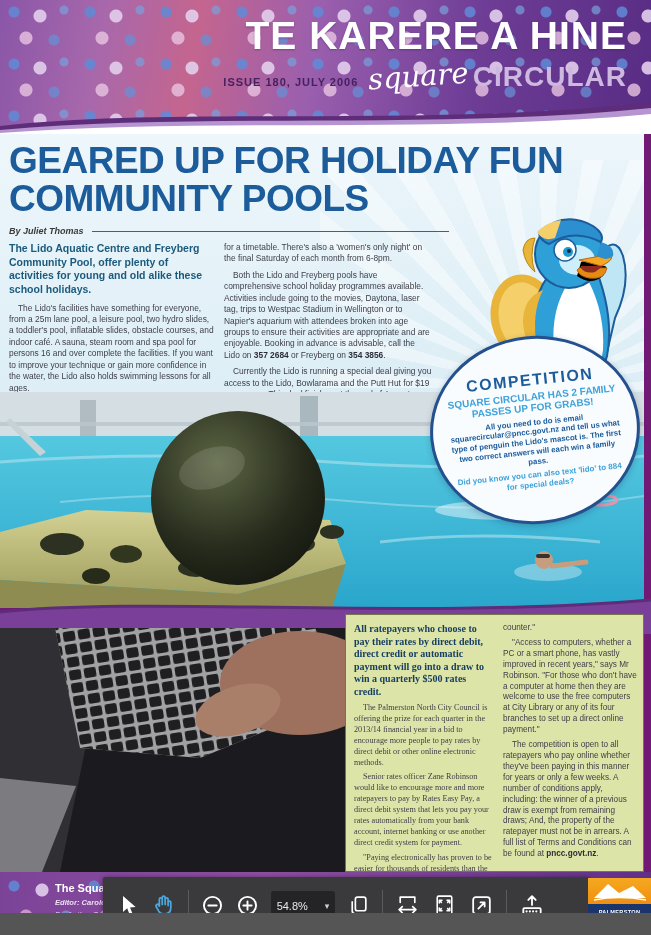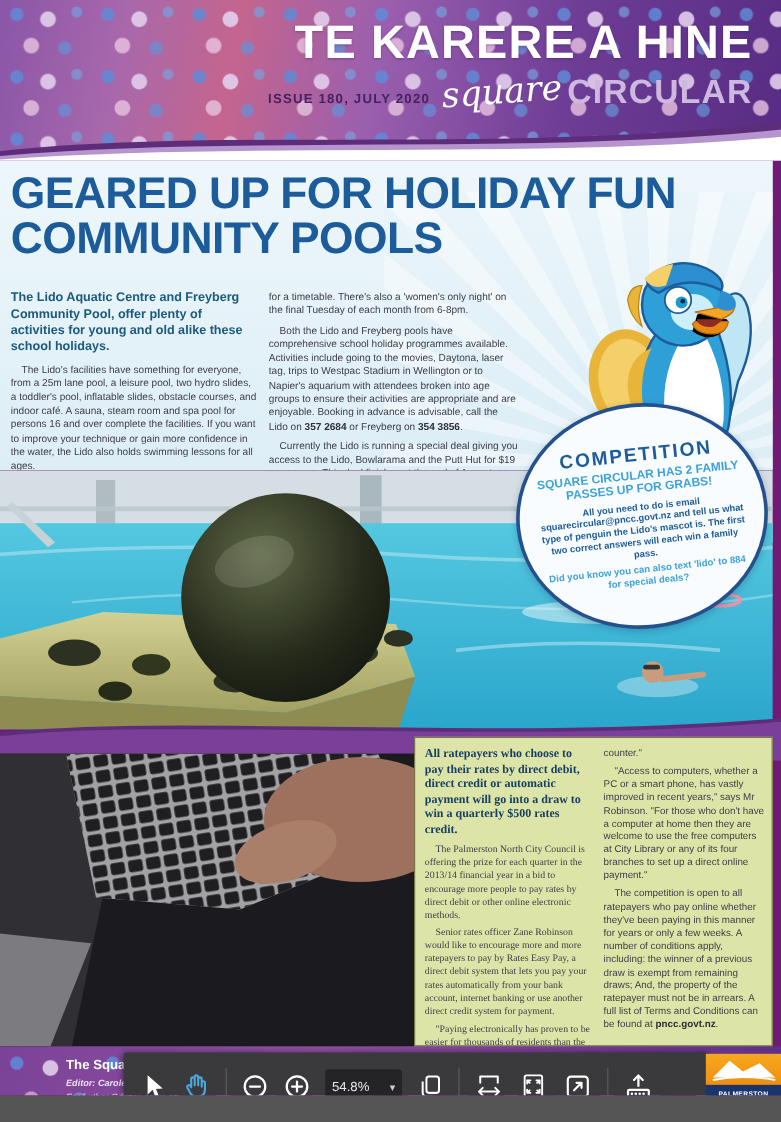--- a/index.html
+++ b/index.html
@@ -115,46 +115,50 @@
 </style>
 </head>
 <body>
 
 <div class="page">
 
   <div class="header">
     <div class="masthead">
       <div class="mast-title">TE KARERE A HINE</div>
       <div class="brandrow">
-        <span class="issue">ISSUE 180, JULY 2020</span>
+        <span class="issue">ISSUE 180, JULY 2006</span>
         <span class="script">square</span>
         <span class="caps">CIRCULAR</span>
       </div>
     </div>
     <svg class="swoosh" viewBox="0 0 651 34">
       <path d="M0,26 C180,6 430,28 651,2 L651,34 L0,34 Z" fill="#5e2d7a"></path>
       <path d="M0,30 C200,12 440,30 651,8 L651,34 L0,34 Z" fill="#b694cf"></path>
       <path d="M0,33 C210,18 450,33 651,14 L651,34 L0,34 Z" fill="#ffffff"></path>
     </svg>
   </div>
 
   <div class="content">
     <div class="sunburst"></div>
     <div class="h1">
       <div>GEARED UP FOR HOLIDAY FUN</div>
       <div>COMMUNITY POOLS</div>
     </div>
+    <div class="bylinerow">
+      <span class="byline">By Juliet Thomas</span>
+      <span class="byrule"></span>
+    </div>
     <div class="cols">
       <div class="col1">
         <p class="intro">The Lido Aquatic Centre and Freyberg Community Pool, offer plenty of activities for young and old alike these school holidays.</p>
         <p class="bodyp ind">The Lido's facilities have something for everyone, from a 25m lane pool, a leisure pool, two hydro slides, a toddler's pool, inflatable slides, obstacle courses, and indoor café. A sauna, steam room and spa pool for persons 16 and over complete the facilities. If you want to improve your technique or gain more confidence in the water, the Lido also holds swimming lessons for all ages.</p>
 
       </div>
       <div class="col2">
-        <p class="bodyp">for a timetable. There's also a 'women's only night' on the final Tuesday of each month from 6-8pm.</p>
+        <p class="bodyp">for a timetable. There's also a 'women's only night' on the final Saturday of each month from 6-8pm.</p>
         <p class="bodyp ind"><span>Both the Lido and Freyberg pools have comprehensive school holiday programmes available. Activities include going to the movies, Daytona, laser tag, trips to Westpac Stadium in Wellington or to Napier's aquarium with attendees broken into age groups to ensure their activities are appropriate and are enjoyable. Booking in advance is advisable, call the Lido on </span><b>357 2684</b><span> or Freyberg on </span><b>354 3856</b><span>.</span></p>
         <p class="bodyp ind">Currently the Lido is running a special deal giving you access to the Lido, Bowlarama and the Putt Hut for $19 per person. This deal finishes at the end of August, so there's plenty of time to visit all three venues – you don't even have to do it all on the same day!</p>
       </div>
     </div>
   </div>
 
   <svg class="penguin" viewBox="0 0 196 198">
     <ellipse cx="60" cy="120" rx="34" ry="44" fill="#e8b43a" transform="rotate(-12 60 120)"></ellipse>
     <ellipse cx="60" cy="120" rx="26" ry="36" fill="#f4cf6a" transform="rotate(-12 60 120)"></ellipse>
     <path d="M132 60 Q150 34 158 58 Q166 86 150 120 L136 180 Q120 196 104 180 Z" fill="#bfe6f5" stroke="#1d5c9b" stroke-width="2"></path>

